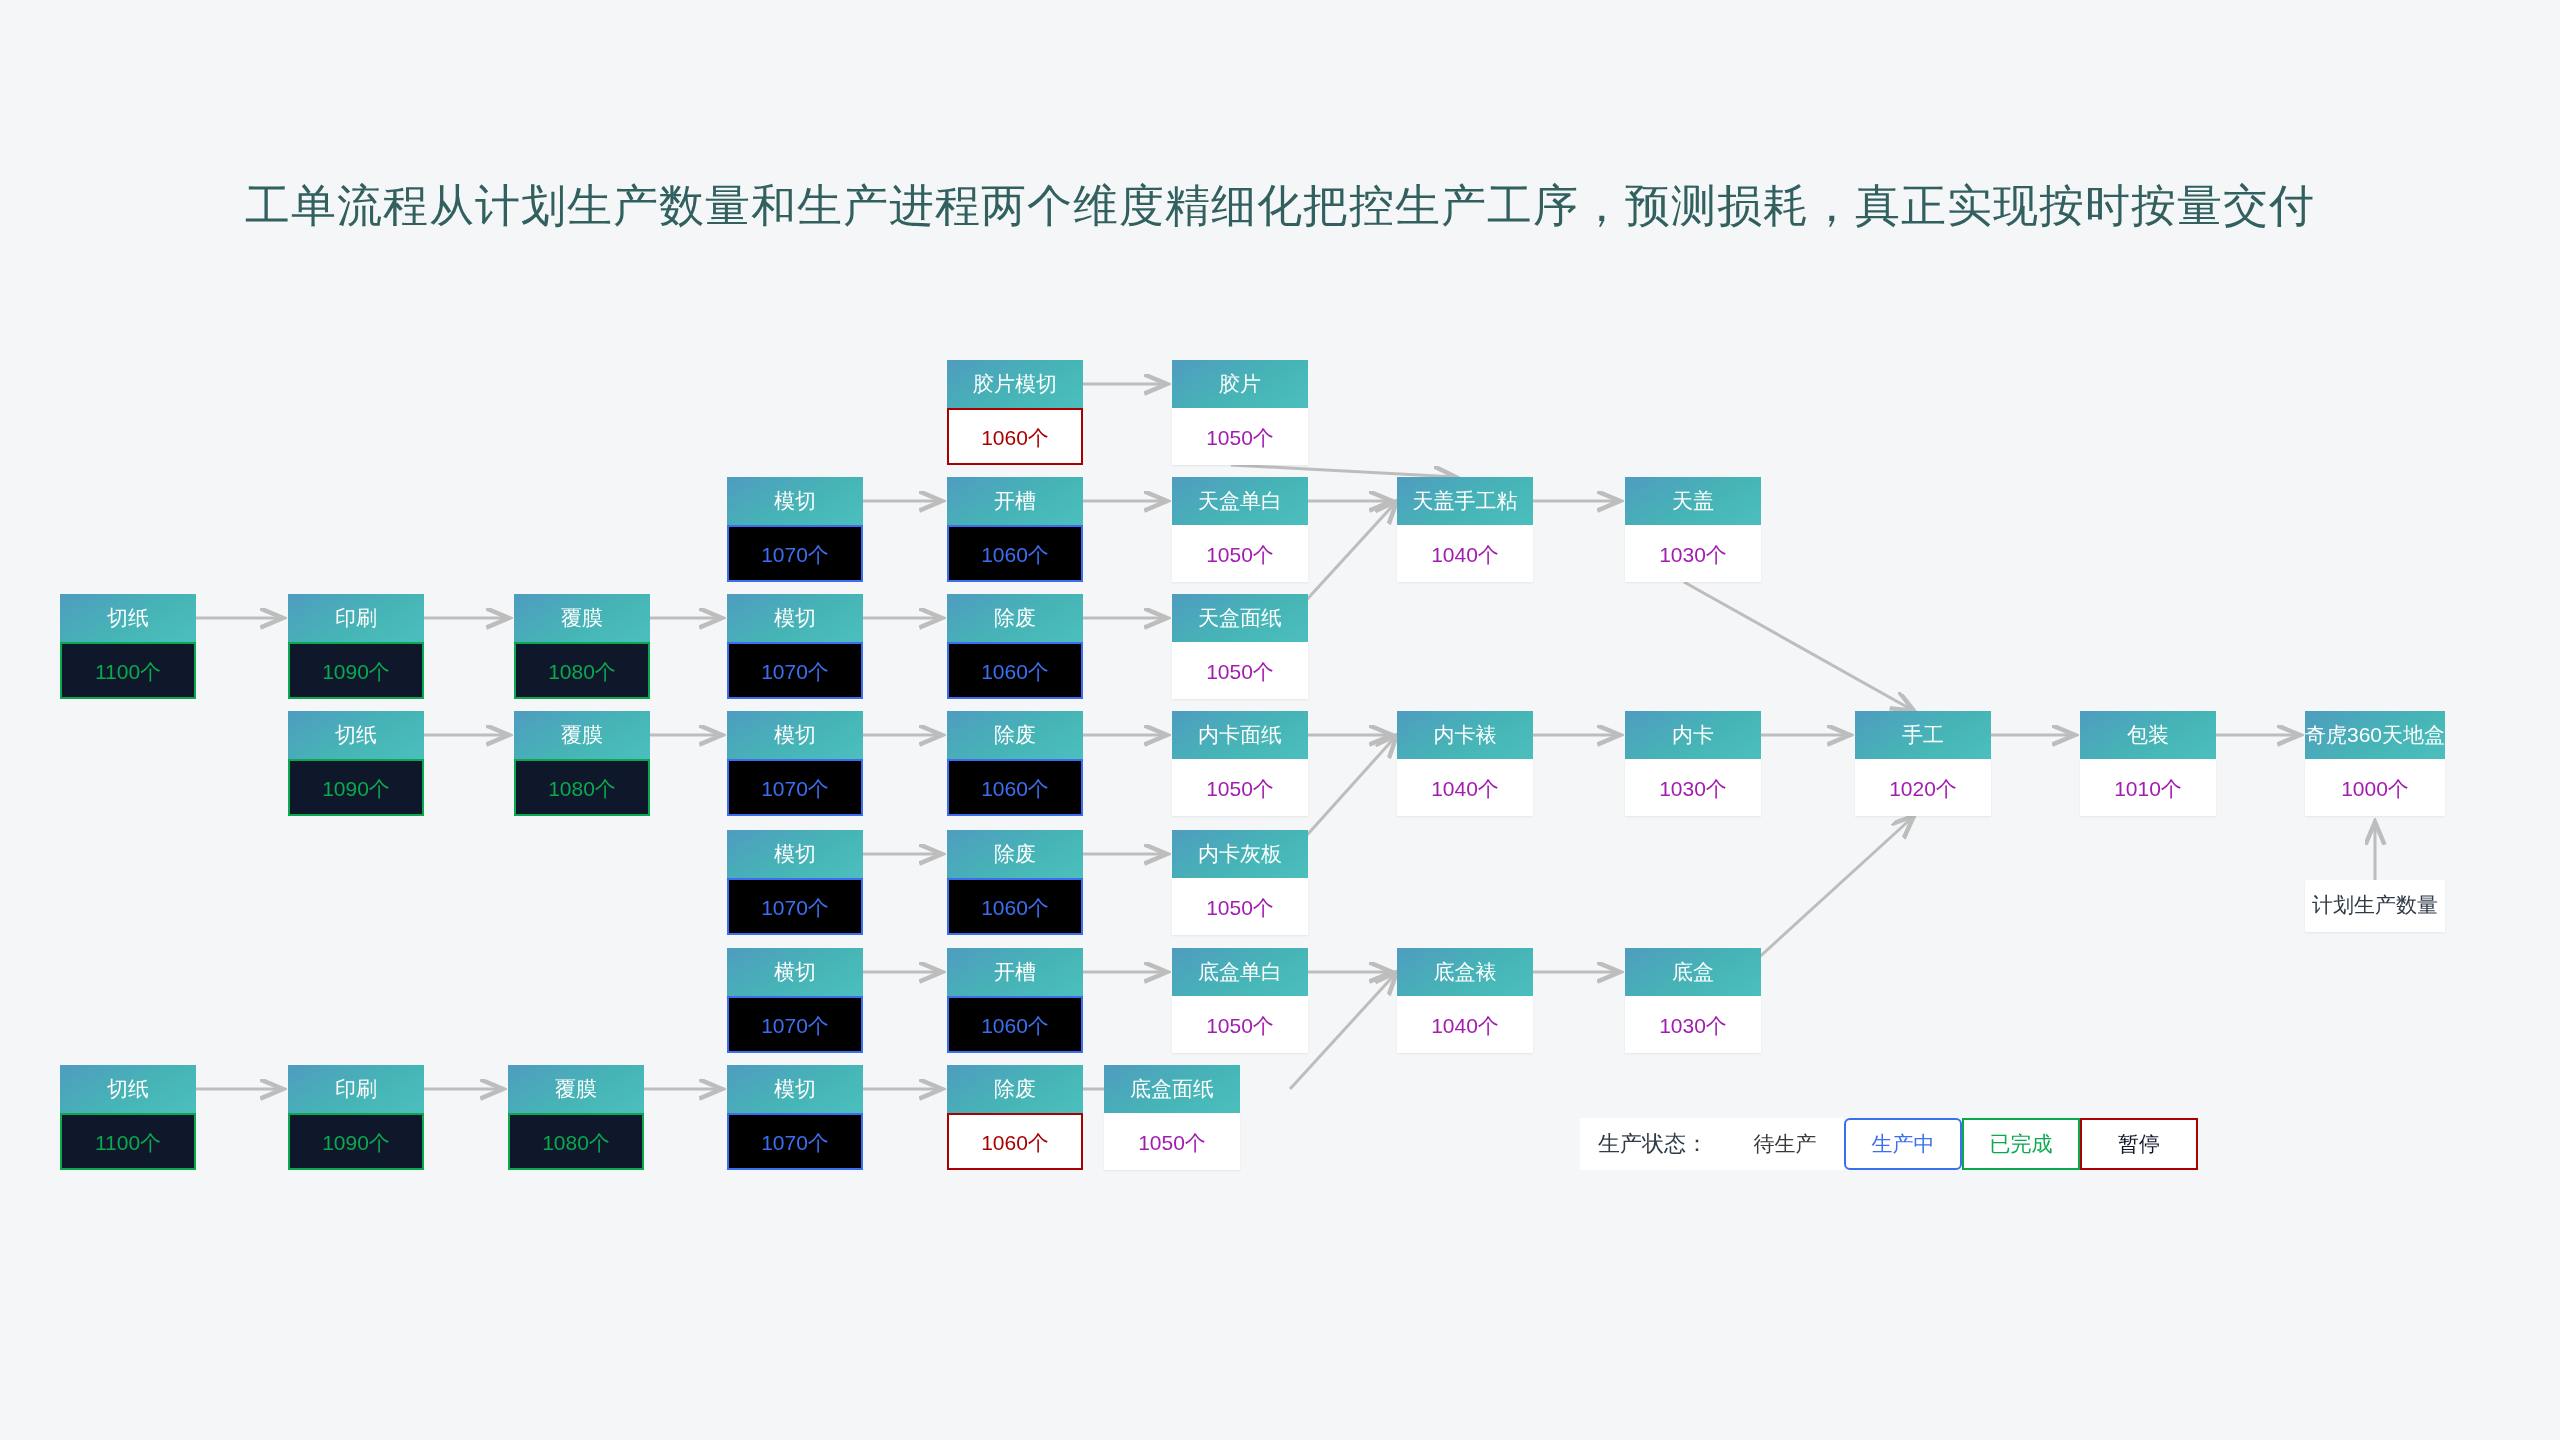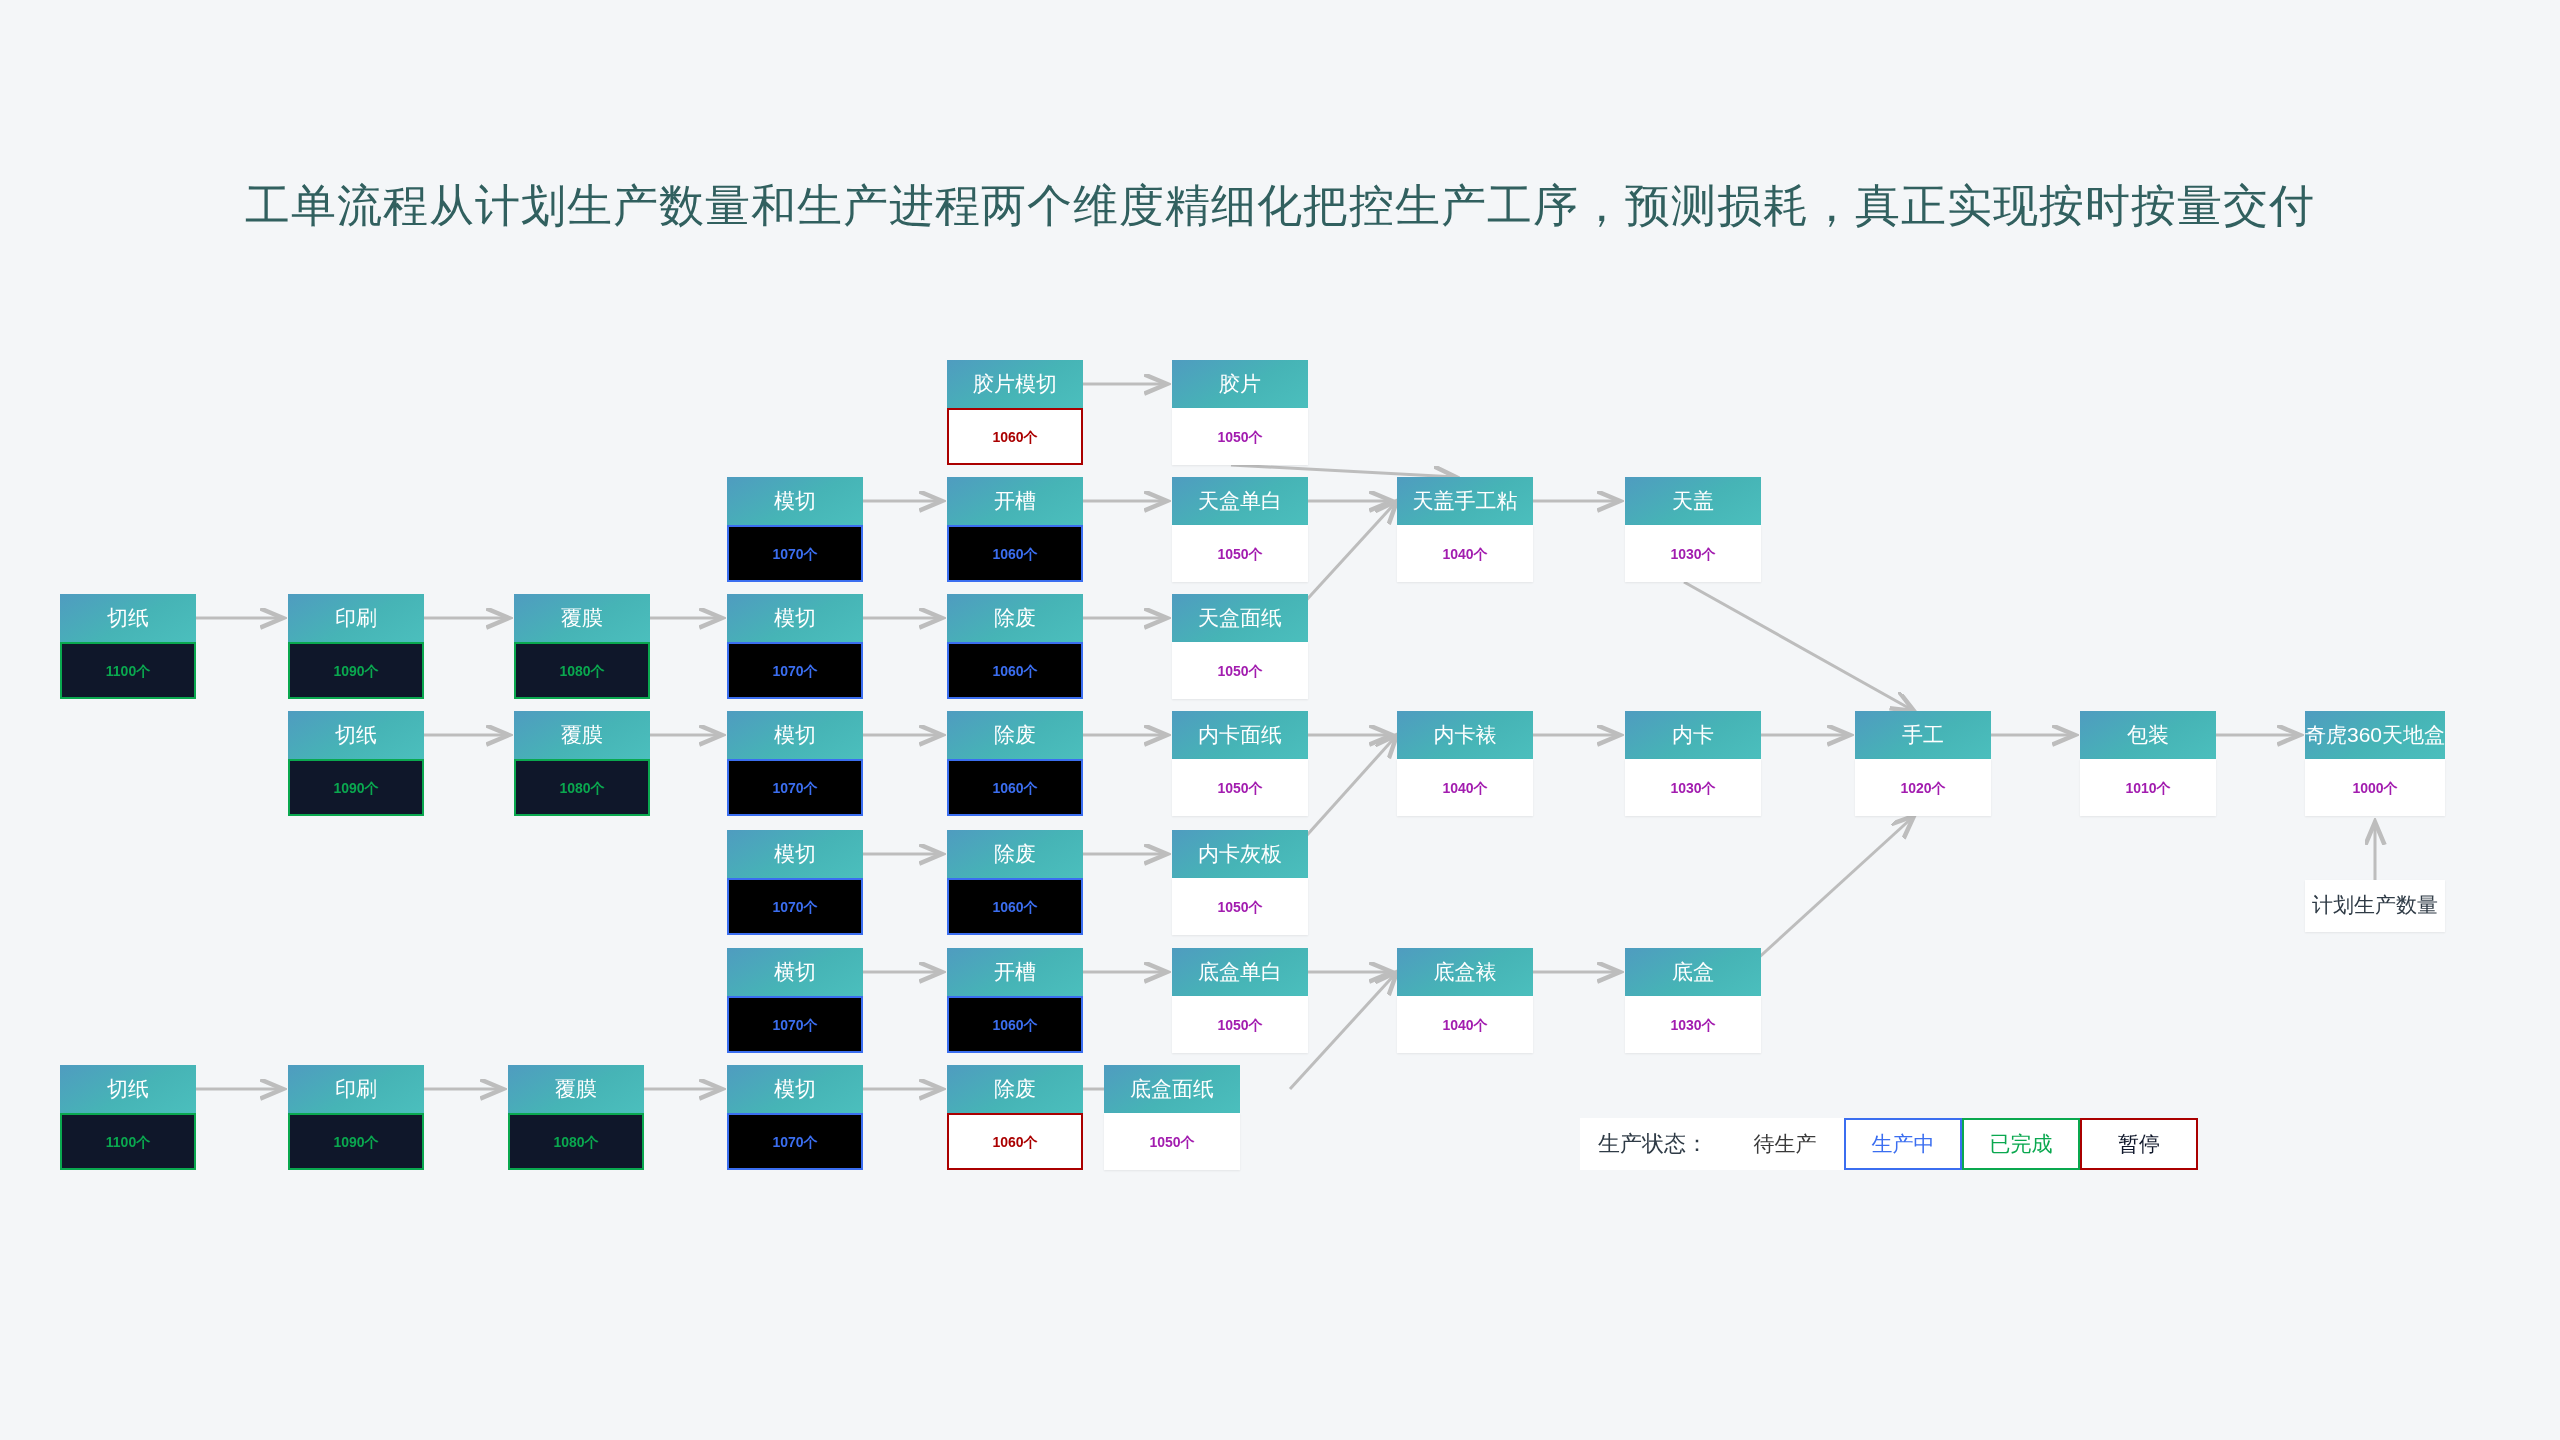--- a/index.html
+++ b/index.html
@@ -43,25 +43,24 @@
     background: linear-gradient(150deg, #4f9cc0 0%, #46b4b6 55%, #4bbfbd 100%);
     white-space: nowrap;
     overflow: hidden;
   }
   .node.wide { width: 140px; }
   .node.wide .hdr { font-size: 21px; }
   .node .val {
     height: 57px;
     line-height: 55px;
     text-align: center;
-    font-size: 14px;
+    font-size: 21px;
     background: #ffffff;
     border: 2px solid transparent;
     color: #333;
-    font-weight: bold;
   }
   .node .val.st-pending  { border-color: transparent; color: #a21caf;
                            box-shadow: 0 1px 2px rgba(0,0,0,.07); }
   .node .val.st-running  { border-color: #3b6ef0; color: #3b6ef0; background:#000000; }
   .node .val.st-done     { border-color: #0aa84f; color: #0aa84f; background:#0f172a; }
   .node .val.st-paused   { border-color: #aa0000; color: #aa0000; background:#ffffff; }
 
   .plan-note {
     position: absolute;
     width: 140px;
@@ -91,21 +90,21 @@
   #legend .lg-chip {
     width: 118px;
     line-height: 48px;
     height: 52px;
     text-align: center;
     font-size: 21px;
     background: #ffffff;
     border: 2px solid transparent;
   }
   #legend .lg-chip.st-pending { color: #3a3a3a; border-color: transparent; }
-  #legend .lg-chip.st-running { color: #3b6ef0; border-color: #3b6ef0; }
+  #legend .lg-chip.st-running { color: #3b6ef0; border-color: #3b6ef0; border-radius: 6px; }
   #legend .lg-chip.st-done    { color: #0aa84f; border-color: #0aa84f; }
   #legend .lg-chip.st-paused  { color: #0f172a; border-color: #aa0000; }
 </style>
 </head>
 <body>
 
 <div id="stage">
 
   <div id="title">工单流程从计划生产数量和生产进程两个维度精细化把控生产工序，预测损耗，真正实现按时按量交付</div>
 

